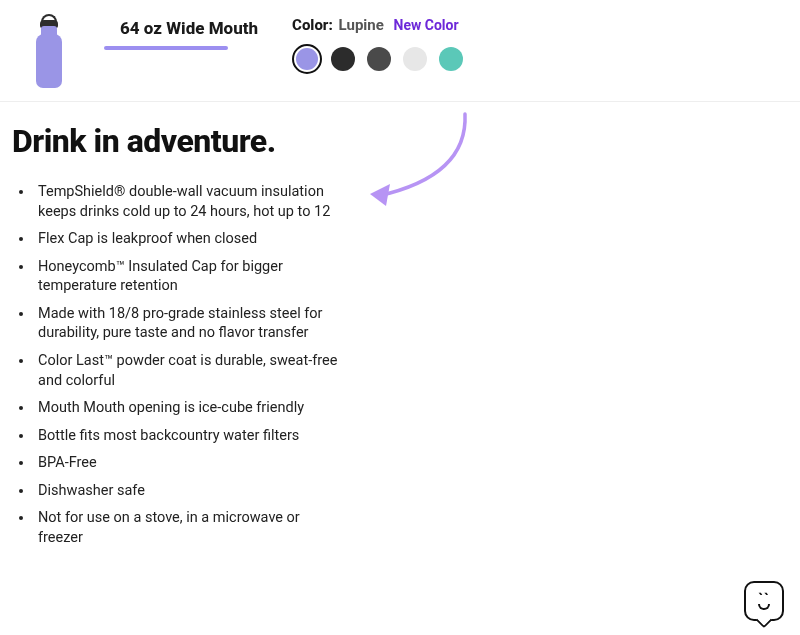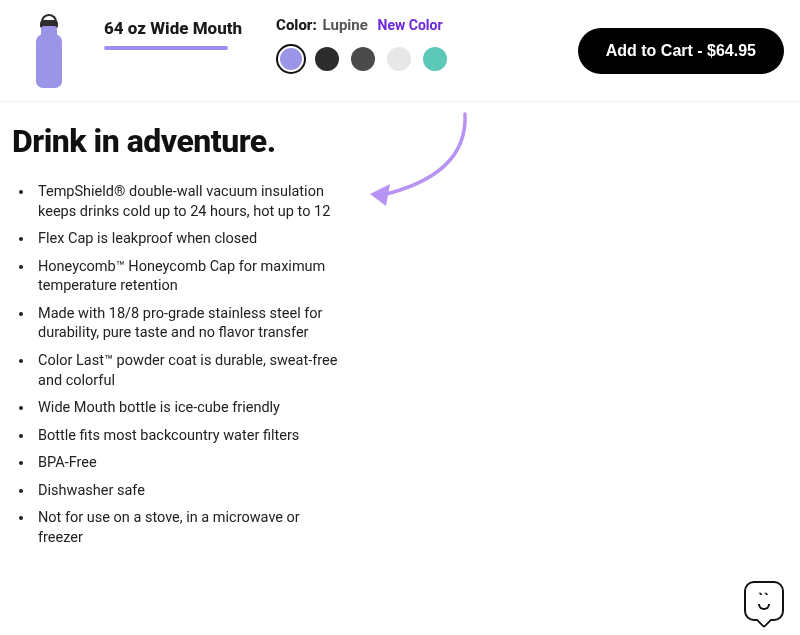--- a/index.html
+++ b/index.html
@@ -5,21 +5,21 @@
   * { box-sizing: border-box; margin: 0; padding: 0; }
   body { font-family: -apple-system, BlinkMacSystemFont, "Segoe UI", Roboto, Arial, sans-serif; color: #111; width: 800px; height: 635px; position: relative; background: #fff; }
   .topbar { display: flex; align-items: flex-start; padding: 10px 14px 0 14px; border-bottom: 1px solid #eee; height: 102px; }
   .thumb-wrap { width: 70px; display:flex; align-items:center; justify-content:center; padding-top:6px;}
   .thumb { width: 36px; height: 72px; position: relative; }
   .thumb .body { position:absolute; bottom:0; left:50%; transform:translateX(-50%); width: 26px; height: 54px; background: #9a95e6; border-radius: 8px 8px 7px 7px; }
   .thumb .neck { position:absolute; top:10px; left:50%; transform:translateX(-50%); width: 16px; height:10px; background:#9a95e6; border-radius:3px 3px 0 0;}
   .thumb .cap { position:absolute; top:4px; left:50%; transform:translateX(-50%); width:18px; height:8px; background:#2d2d2d; border-radius:4px 4px 2px 2px;}
   .thumb .handle { position:absolute; top:-2px; left:50%; transform:translateX(-50%); width:16px; height:10px; border:2px solid #2d2d2d; border-bottom:none; border-radius:10px 10px 0 0;}
   .title-block { margin-left: 20px; padding-top: 8px; }
-  .title { font-weight: 800; font-size: 17px; color:#1a1a1a;}
+  .title { font-weight: 800; font-size: 17px; color:#1a1a1a;margin-left:16px;}
   .underline { width: 124px; height: 4px; background: #9c8ff0; border-radius: 3px; margin-top: 8px; }
   .color-block { margin-left: 34px; padding-top: 6px; }
   .color-line { font-size: 15px; }
   .color-label { font-weight: 800; color:#1a1a1a;}
   .color-value { color:#555; font-weight:700; margin-left:2px;}
   .new-color { color: #6d28d9; font-weight: 700; margin-left: 6px; font-size:14px;}
   .swatches { display: flex; gap: 6px; margin-top: 10px; align-items:center;}
   .swatch-ring { width: 30px; height: 30px; border-radius: 50%; display:flex; align-items:center; justify-content:center; }
   .swatch-ring.selected { border: 2px solid #111; padding:0;}
   .swatch { width: 22px; height: 22px; border-radius: 50%; }
@@ -70,38 +70,35 @@
           <div class="swatch" style="background: rgb(74, 74, 74);"></div>
         </div>
         <div class="swatch-ring">
           <div class="swatch" style="background: rgb(231, 231, 231);"></div>
         </div>
         <div class="swatch-ring">
           <div class="swatch" style="background: rgb(91, 200, 184);"></div>
         </div>
       </div>
   </div>
-  <div class="cta-wrap">
-    <button class="cta">Add to Cart - $64.95</button>
-  </div>
 </div>
 
 <div class="content">
   <svg class="arrow-svg" width="120" height="110">
     <path d="M 105 8 Q 108 70 18 90" stroke="#b794f4" stroke-width="3.5" fill="none" stroke-linecap="round"></path>
     <path d="M 10 88 L 30 78 L 26 100 Z" fill="#b794f4"></path>
   </svg>
   <h1 class="heading">Drink in adventure.</h1>
   <ul class="features" id="features">
       <li>TempShield® double-wall vacuum insulation keeps drinks cold up to 24 hours, hot up to 12</li>
       <li>Flex Cap is leakproof when closed</li>
-      <li>Honeycomb™ Honeycomb Cap for maximum temperature retention</li>
+      <li>Honeycomb™ Insulated Cap for bigger temperature retention</li>
       <li>Made with 18/8 pro-grade stainless steel for durability, pure taste and no flavor transfer</li>
       <li>Color Last™ powder coat is durable, sweat-free and colorful</li>
-      <li>Wide Mouth bottle is ice-cube friendly</li>
+      <li>Mouth Mouth opening is ice-cube friendly</li>
       <li>Bottle fits most backcountry water filters</li>
       <li>BPA-Free</li>
       <li>Dishwasher safe</li>
       <li>Not for use on a stove, in a microwave or freezer</li>
     </ul>
 
 </div>
 
 <div class="chat-widget">
   <span class="chat-eyes">``</span>

